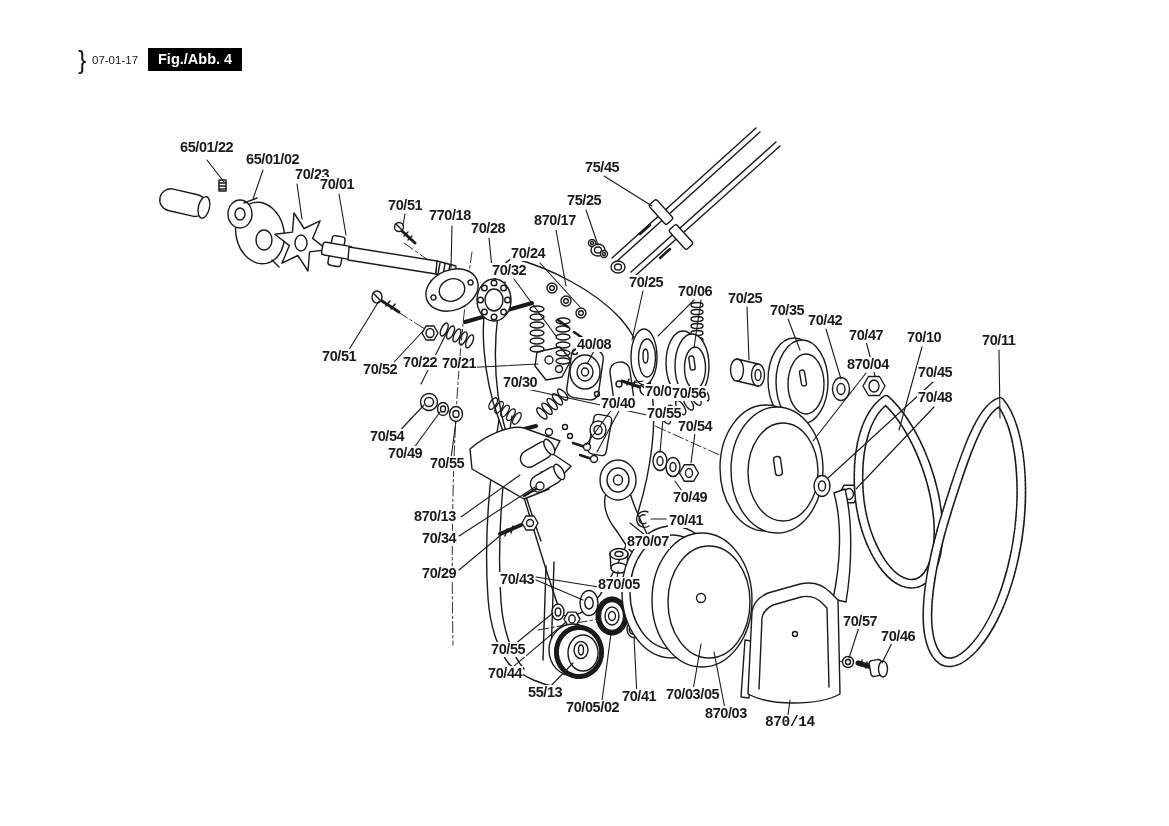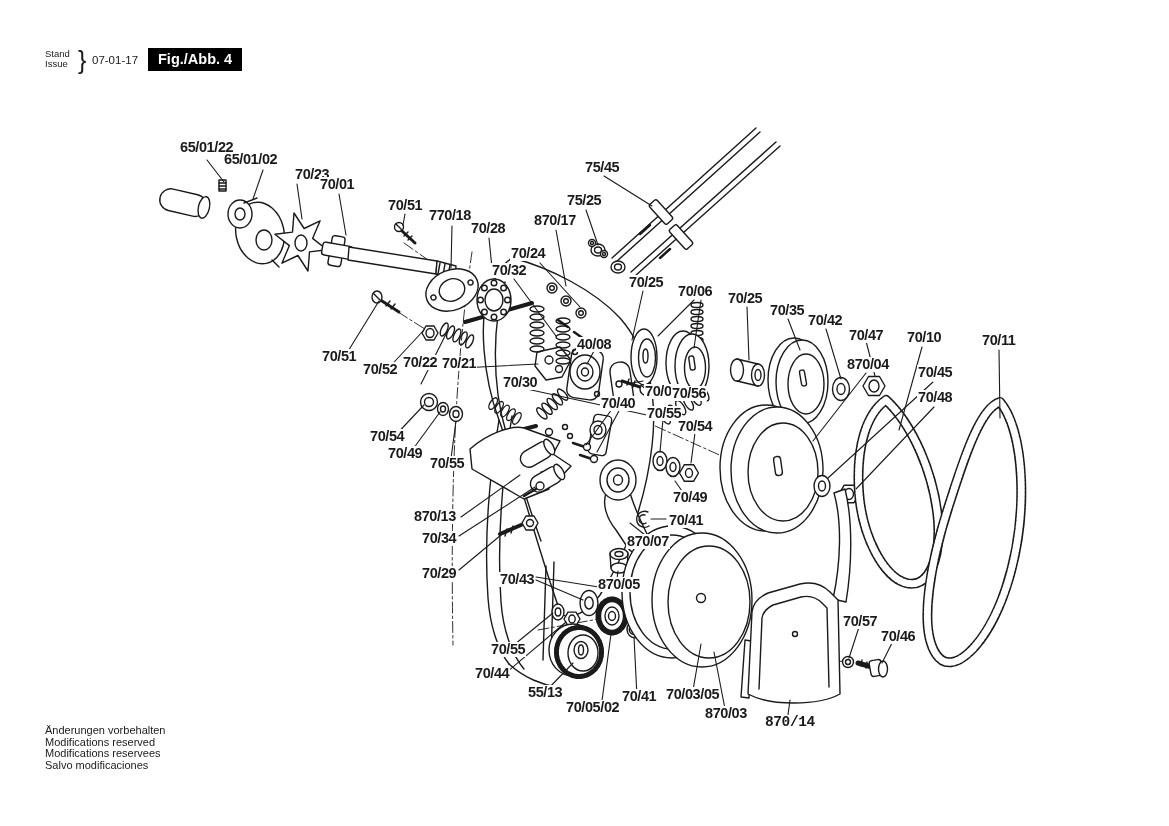--- a/index.html
+++ b/index.html
@@ -18,24 +18,20 @@
               color:var(--figure-box-text,#fff);font-weight:700;font-size:14.5px;padding:3px 10px 4px 10px;}
   .footer{position:absolute;left:45px;top:725px;z-index:3;font-size:11px;line-height:11.7px;color:var(--ink,#111);}
 </style>
 </head>
 <body>
 
 <div class="page">
 
   <div class="header">
     <div class="issue-row">
-      <div class="stand-issue">
-        <div>Stand</div>
-        <div>Issue</div>
-      </div>
       <div class="brace">}</div>
       <div class="issue-date">07-01-17</div>
       <div class="figure-box">Fig./Abb. 4</div>
     </div>
   </div>
 
   <svg class="diagram-svg" width="1169" height="826" viewBox="0 0 1169 826">
     <g fill="none" stroke="#1a1a1a" stroke-width="1.4" stroke-linecap="round" stroke-linejoin="round">
 
       <g stroke-width="0.9" stroke-dasharray="11 3 2.5 3">
@@ -493,21 +489,21 @@
         <line x1="726" y1="714" x2="714" y2="652"></line>
         <line x1="787" y1="722" x2="790" y2="700"></line>
         <line x1="859" y1="627" x2="849" y2="658"></line>
         <line x1="893" y1="641" x2="882" y2="663"></line>
       </g>
     </g>
   </svg>
 
   <div>
       <div class="callout" style="left: 179px; top: 140px;">65/01/22</div>
-      <div class="callout" style="left: 223px; top: 152px;">65/01/02</div>
+      <div class="callout" style="left: 245px; top: 152px;">65/01/02</div>
       <div class="callout" style="left: 294px; top: 167px;">70/23</div>
       <div class="callout" style="left: 319px; top: 177px;">70/01</div>
       <div class="callout" style="left: 387px; top: 198px;">70/51</div>
       <div class="callout" style="left: 428px; top: 208px;">770/18</div>
       <div class="callout" style="left: 470px; top: 221px;">70/28</div>
       <div class="callout" style="left: 533px; top: 213px;">870/17</div>
       <div class="callout" style="left: 584px; top: 160px;">75/45</div>
       <div class="callout" style="left: 566px; top: 193px;">75/25</div>
       <div class="callout" style="left: 510px; top: 246px;">70/24</div>
       <div class="callout" style="left: 491px; top: 263px;">70/32</div>
@@ -538,31 +534,25 @@
       <div class="callout" style="left: 429px; top: 456px;">70/55</div>
       <div class="callout" style="left: 672px; top: 490px;">70/49</div>
       <div class="callout" style="left: 668px; top: 513px;">70/41</div>
       <div class="callout" style="left: 413px; top: 509px;">870/13</div>
       <div class="callout" style="left: 421px; top: 531px;">70/34</div>
       <div class="callout" style="left: 421px; top: 566px;">70/29</div>
       <div class="callout" style="left: 499px; top: 572px;">70/43</div>
       <div class="callout" style="left: 626px; top: 534px;">870/07</div>
       <div class="callout" style="left: 597px; top: 577px;">870/05</div>
       <div class="callout" style="left: 490px; top: 642px;">70/55</div>
-      <div class="callout" style="left: 474px; top: 666px;">70/44</div>
+      <div class="callout" style="left: 487px; top: 666px;">70/44</div>
       <div class="callout" style="left: 527px; top: 685px;">55/13</div>
       <div class="callout" style="left: 565px; top: 700px;">70/05/02</div>
       <div class="callout" style="left: 621px; top: 689px;">70/41</div>
       <div class="callout" style="left: 665px; top: 687px;">70/03/05</div>
       <div class="callout" style="left: 704px; top: 706px;">870/03</div>
       <div class="callout" style="left: 764px; top: 715px; font-family: Liberation Mono, monospace;">870/14</div>
       <div class="callout" style="left: 842px; top: 614px;">70/57</div>
       <div class="callout" style="left: 880px; top: 629px;">70/46</div>
     </div>
 
-  <div class="footer">
-      <div>Änderungen vorbehalten</div>
-      <div>Modifications reserved</div>
-      <div>Modifications reservees</div>
-      <div>Salvo modificaciones</div>
-    </div>
 
 </div>
 
 </body></html>

